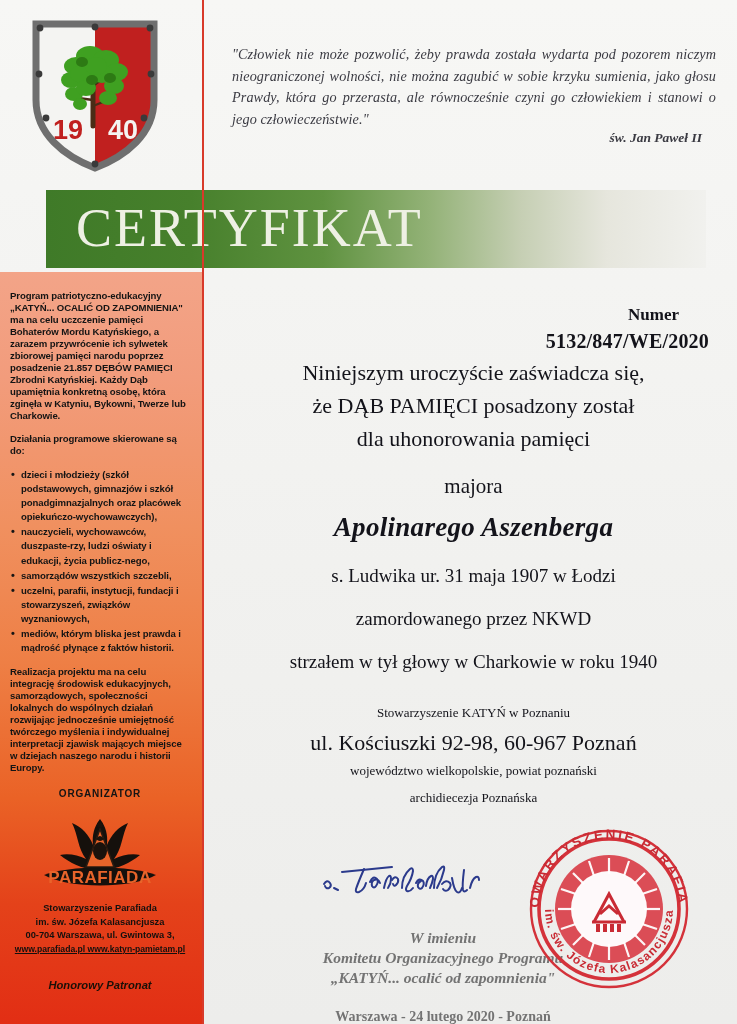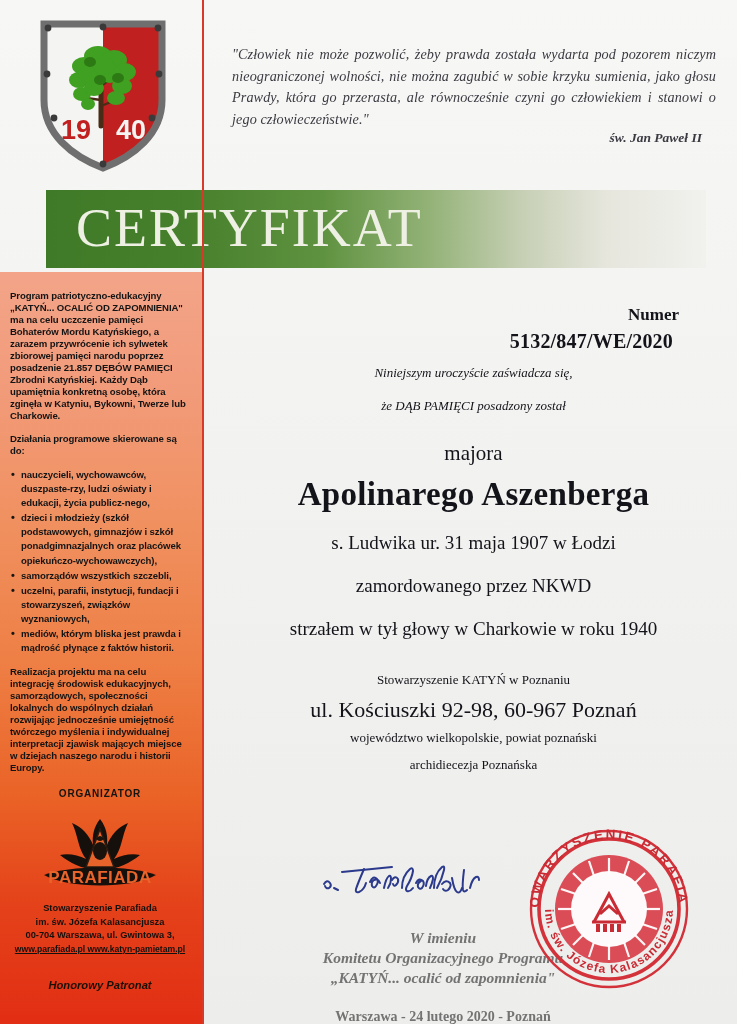--- a/index.html
+++ b/index.html
@@ -33,21 +33,21 @@
     top: 0;
     width: 2px;
     height: 1024px;
     background: #d83a2a;
     z-index: 6;
   }
 
   
   .shield-wrap {
     position: absolute;
-    left: 32px;
+    left: 24px;
     top: 14px;
     width: 142px;
     height: 162px;
     z-index: 4;
   }
 
   
   .quote-block {
     position: absolute;
     left: 232px;
@@ -205,39 +205,39 @@
     font-weight: bold;
     text-align: right;
     padding-right: 58px;
     line-height: 22px;
     margin-top: 8px;
   }
   .num-value {
     font-size: 20px;
     font-weight: bold;
     text-align: right;
-    padding-right: 64px;
+    padding-right: 28px;
     line-height: 30px;
     letter-spacing: 0.2px;
   }
   .line-italic {
-    font-style: italic;
-    font-size: 13px;
+    font-size: 22px;
     line-height: 33px;
   }
   .rank {
     font-size: 21px;
     line-height: 38px;
     margin-top: 12px;
   }
   .honoree {
-    font-size: 33px;
+    font-size: 27px;
     font-weight: bold;
     line-height: 44px;
     letter-spacing: 0.3px;
+    font-style: italic;
   }
   .bio {
     font-size: 19px;
     line-height: 33px;
     margin-top: 10px;
   }
   .org-name {
     font-size: 13px;
     line-height: 30px;
     margin-top: 20px;
@@ -364,22 +364,22 @@
   </div>
 
   <div class="red-rule"></div>
 
   <div class="sidebar">
     <div class="sb-inner">
       <p class="sb-p"><span>Program patriotyczno-edukacyjny </span><b>„KATYŃ... OCALIĆ OD ZAPOMNIENIA"</b><span> ma na celu uczczenie pamięci Bohaterów Mordu Katyńskiego, a zarazem przywrócenie ich  sylwetek zbiorowej pamięci narodu poprzez posadzenie 21.857 DĘBÓW PAMIĘCI Zbrodni Katyńskiej. Każdy Dąb upamiętnia konkretną osobę, która zginęła w Katyniu, Bykowni, Twerze lub Charkowie.</span></p>
 
       <p class="sb-p">Działania programowe skierowane są do:</p>
       <ul class="sb-list">
+        <li>dzieci i młodzieży (szkół podstawowych, gimnazjów i szkół ponadgimnazjalnych oraz placówek opiekuńczo-wychowawczych),</li>
         <li>nauczycieli, wychowawców, duszpaste-rzy, ludzi oświaty i edukacji, życia publicz-nego,</li>
-        <li>dzieci i młodzieży (szkół podstawowych, gimnazjów i szkół ponadgimnazjalnych oraz placówek opiekuńczo-wychowawczych),</li>
         <li>samorządów wszystkich szczebli,</li>
         <li>uczelni, parafii, instytucji, fundacji i stowarzyszeń, związków wyznaniowych,</li>
         <li>mediów, którym bliska jest prawda i mądrość płynące z faktów historii.</li>
       </ul>
 
       <p class="sb-p">Realizacja projektu ma na celu integrację środowisk edukacyjnych, samorządowych, społeczności lokalnych do wspólnych działań  rozwijając jednocześnie umiejętność twórczego myślenia i indywidualnej interpretacji zjawisk mających miejsce w dziejach naszego narodu i historii Europy.</p>
 
       <div class="sb-organizator">ORGANIZATOR</div>
 
       <div class="parafiada-logo">
@@ -413,20 +413,21 @@
 
       </div>
     </div>
   </div>
 
   <div class="body-main">
     <div class="num-label">Numer</div>
     <div class="num-value">5132/847/WE/2020</div>
     <div class="line-italic">Niniejszym uroczyście zaświadcza się,</div>
     <div class="line-italic">że DĄB PAMIĘCI posadzony został</div>
+    <div class="line-italic">dla uhonorowania pamięci</div>
     <div class="rank">majora</div>
     <div class="honoree">Apolinarego Aszenberga</div>
     <div class="bio">s. Ludwika ur. 31 maja 1907 w Łodzi</div>
     <div class="bio">zamordowanego przez NKWD</div>
     <div class="bio">strzałem w tył głowy w Charkowie w roku 1940</div>
     <div class="org-name">Stowarzyszenie KATYŃ w Poznaniu</div>
     <div class="org-addr">ul. Kościuszki 92-98, 60-967 Poznań</div>
     <div class="org-sub">województwo wielkopolskie, powiat poznański</div>
     <div class="org-sub">archidiecezja Poznańska</div>
   </div>

